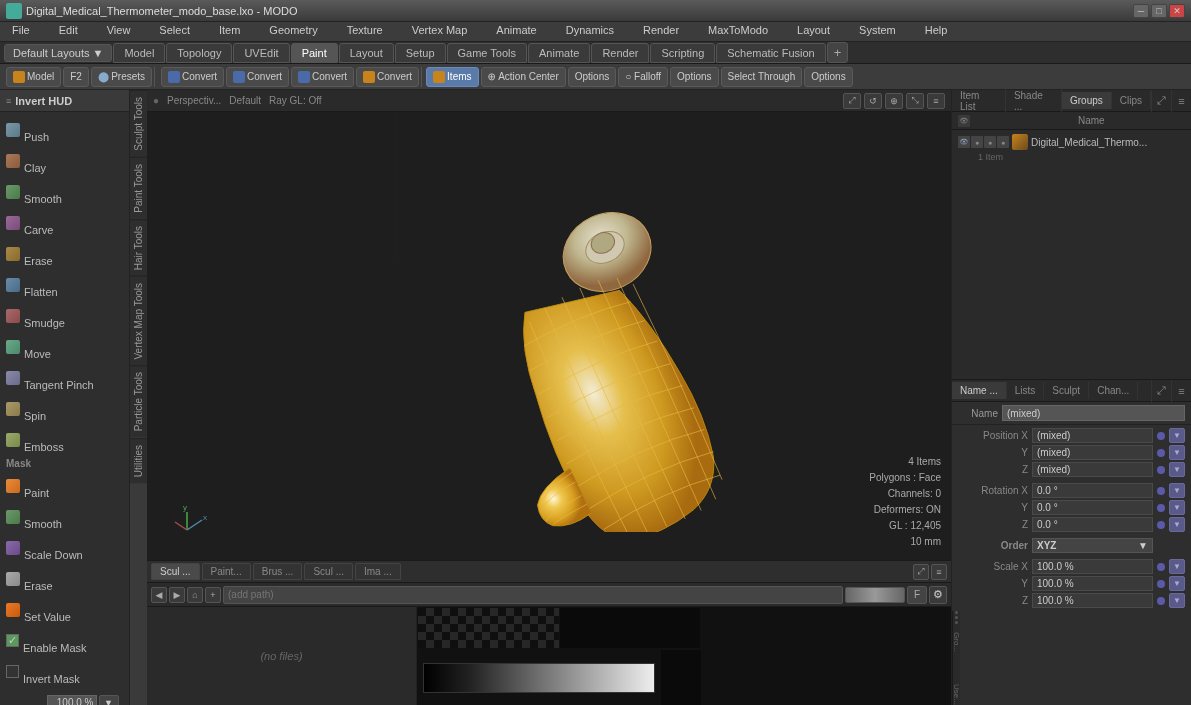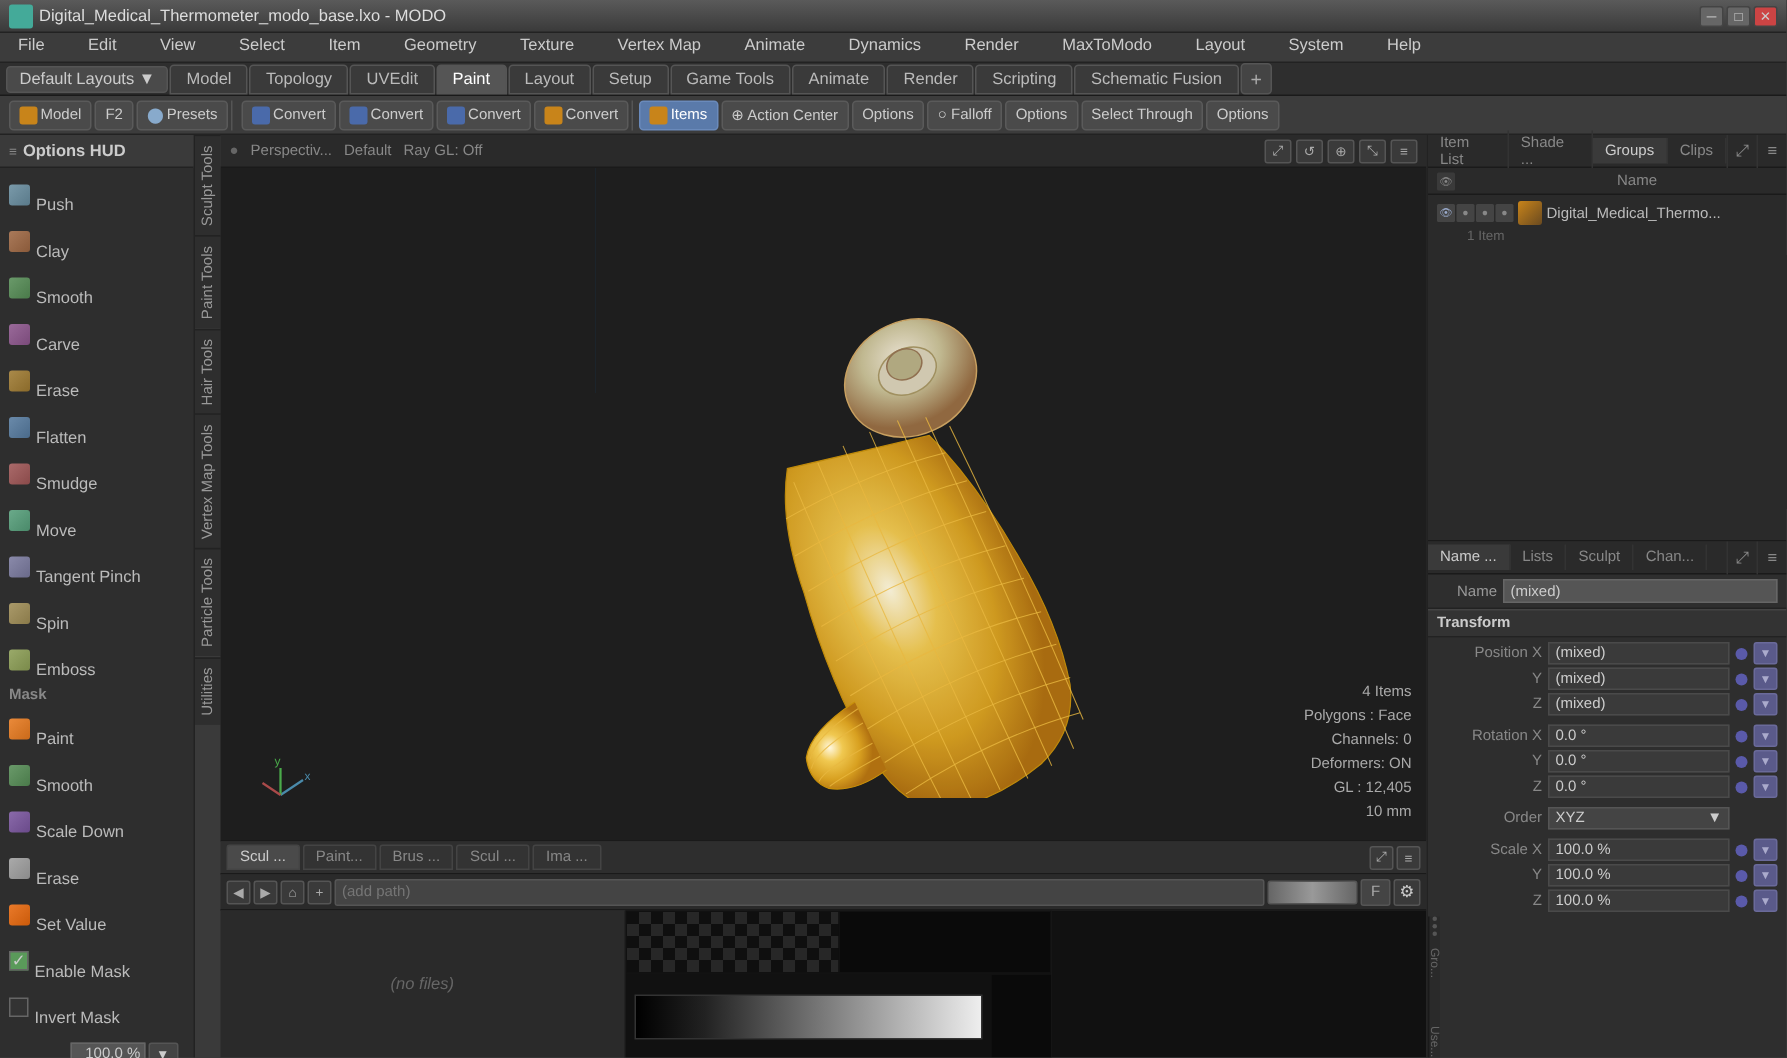--- a/index.html
+++ b/index.html
@@ -209,21 +209,21 @@
   <div class="toolbar-btn">Options</div>
   <div class="toolbar-btn">Select Through</div>
   <div class="toolbar-btn">Options</div>
 </div>
 
 <div class="main-area">
 
   <div class="left-panel">
     <div class="panel-header">
       <span style="font-size:9px;color:#888;">≡</span>
-      <span class="panel-header-title">Options HUD</span>
+      <span class="panel-header-title">Invert HUD</span>
     </div>
     <div class="sculpt-tools">
       <div class="tool-item">
         <div class="tool-icon ti-push"></div>
         <span class="tool-label">Push</span>
       </div>
       <div class="tool-item">
         <div class="tool-icon ti-clay"></div>
         <span class="tool-label">Clay</span>
       </div>
@@ -513,21 +513,20 @@
           <div class="rp-icon-btn">⤢</div>
           <div class="rp-icon-btn">≡</div>
         </div>
       </div>
 
       <div style="display:flex;align-items:center;padding:3px 6px;gap:4px;border-bottom:1px solid #222;">
         <span style="font-size:10px;color:#999;width:40px;text-align:right;">Name</span>
         <input style="flex: 1 1 0%; height: 16px; background: rgb(85, 85, 85); border: 1px solid rgb(102, 102, 102); color: rgb(204, 204, 204); font-size: 10px; padding: 0px 4px;" value="(mixed)">
       </div>
 
-      <div class="prop-section-title">Transform</div>
 
       <div style="padding:2px 6px;">
         <div class="prop-row">
           <span style="font-size:10px;color:#888;width:70px;text-align:right;">Position X</span>
           <div style="flex:1;height:15px;background:#3a3a3a;border:1px solid #4a4a4a;color:#ccc;font-size:10px;padding:0 4px;display:flex;align-items:center;">(mixed)</div>
           <div style="width:8px;height:8px;background:#5a5aaa;border-radius:50%;"></div>
           <div style="width:16px;height:15px;background:#5a5a8a;border:1px solid #6a6a9a;border-radius:2px;display:flex;align-items:center;justify-content:center;font-size:8px;color:#aac;cursor:pointer;">▼</div>
         </div>
         <div class="prop-row">
           <span style="font-size:10px;color:#888;width:70px;text-align:right;">Y</span>
@@ -557,21 +556,21 @@
           <div style="width:16px;height:15px;background:#5a5a8a;border:1px solid #6a6a9a;border-radius:2px;display:flex;align-items:center;justify-content:center;font-size:8px;color:#aac;cursor:pointer;">▼</div>
         </div>
         <div class="prop-row">
           <span style="font-size:10px;color:#888;width:70px;text-align:right;">Z</span>
           <div style="flex:1;height:15px;background:#3a3a3a;border:1px solid #4a4a4a;color:#ccc;font-size:10px;padding:0 4px;display:flex;align-items:center;">0.0 °</div>
           <div style="width:8px;height:8px;background:#5a5aaa;border-radius:50%;"></div>
           <div style="width:16px;height:15px;background:#5a5a8a;border:1px solid #6a6a9a;border-radius:2px;display:flex;align-items:center;justify-content:center;font-size:8px;color:#aac;cursor:pointer;">▼</div>
         </div>
       </div>
 
-      <div style="padding:2px 6px;">
+      <div style="padding:2px 6px;font-weight:bold;">
         <div class="prop-row">
           <span style="font-size:10px;color:#888;width:70px;text-align:right;">Order</span>
           <div style="flex:1;height:15px;background:#444;border:1px solid #555;color:#ccc;font-size:10px;padding:0 4px;display:flex;align-items:center;justify-content:space-between;cursor:pointer;">
             <span>XYZ</span>
             <span>▼</span>
           </div>
           <div style="width:8px;height:8px;"></div>
           <div style="width:16px;"></div>
         </div>
       </div>

